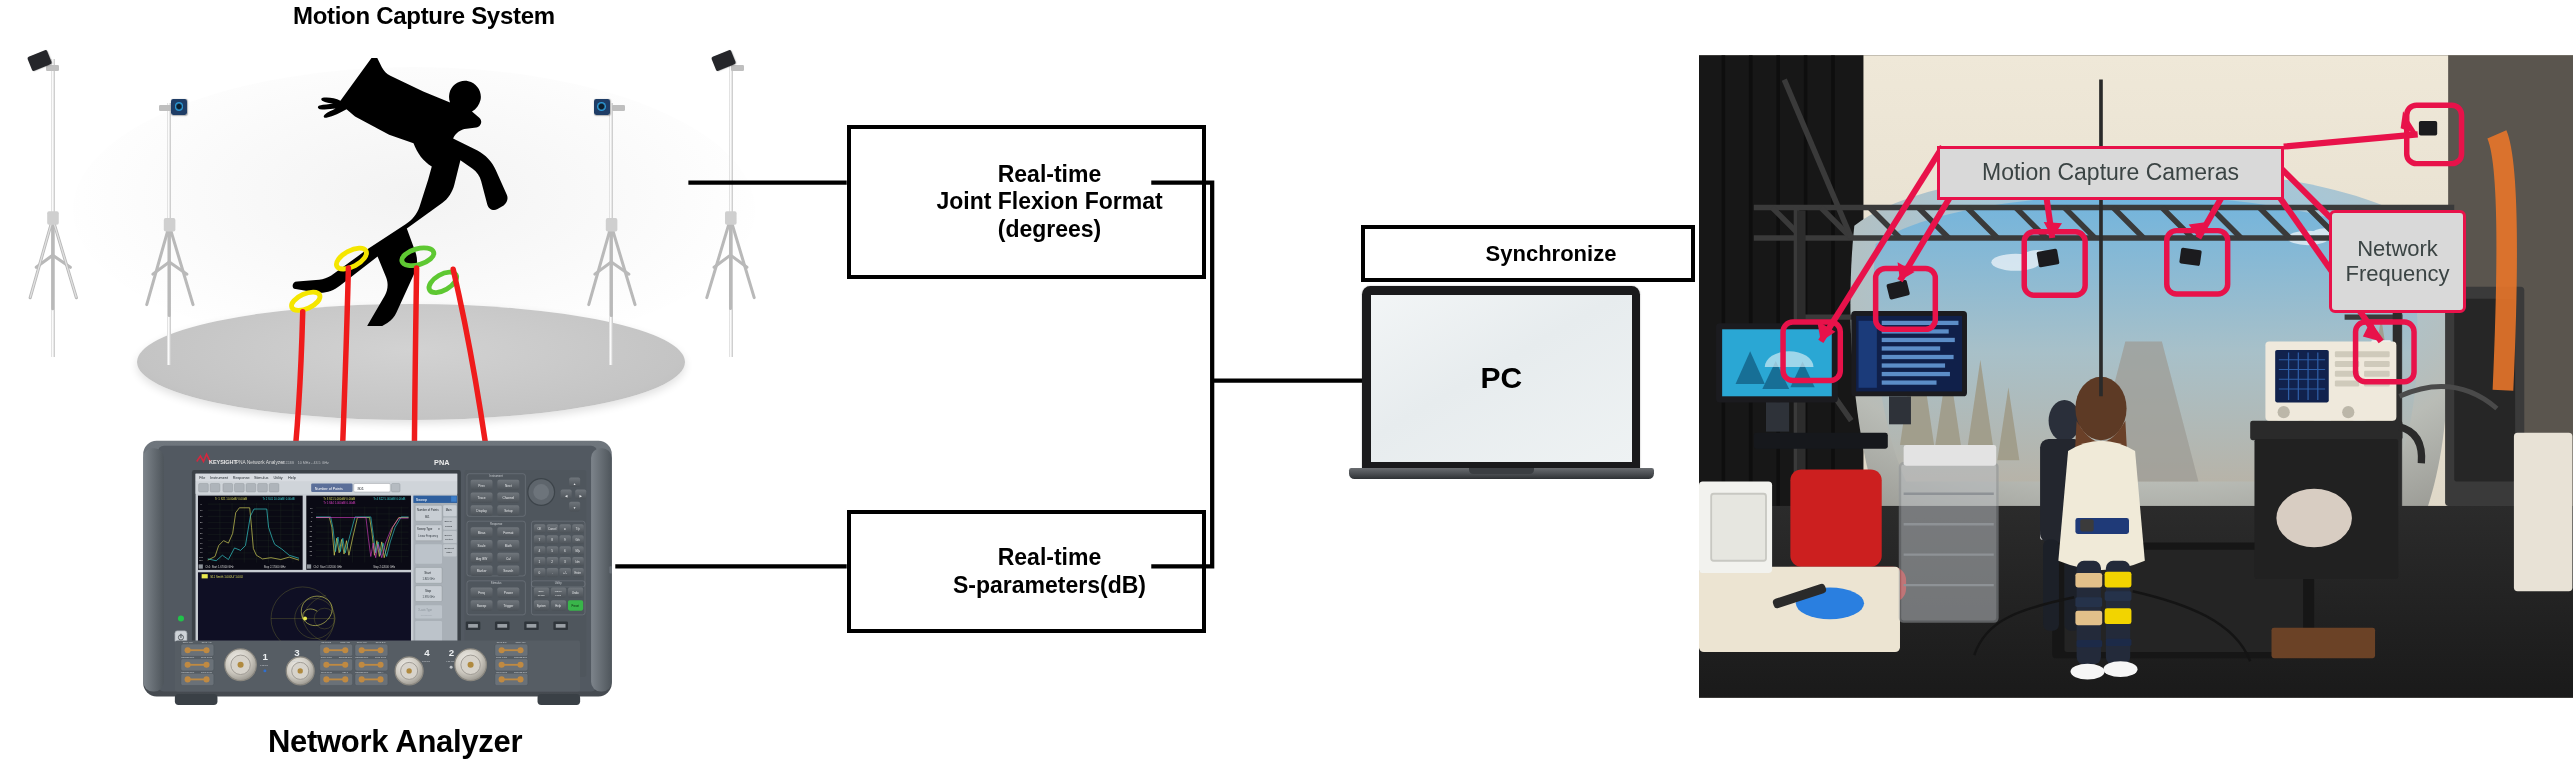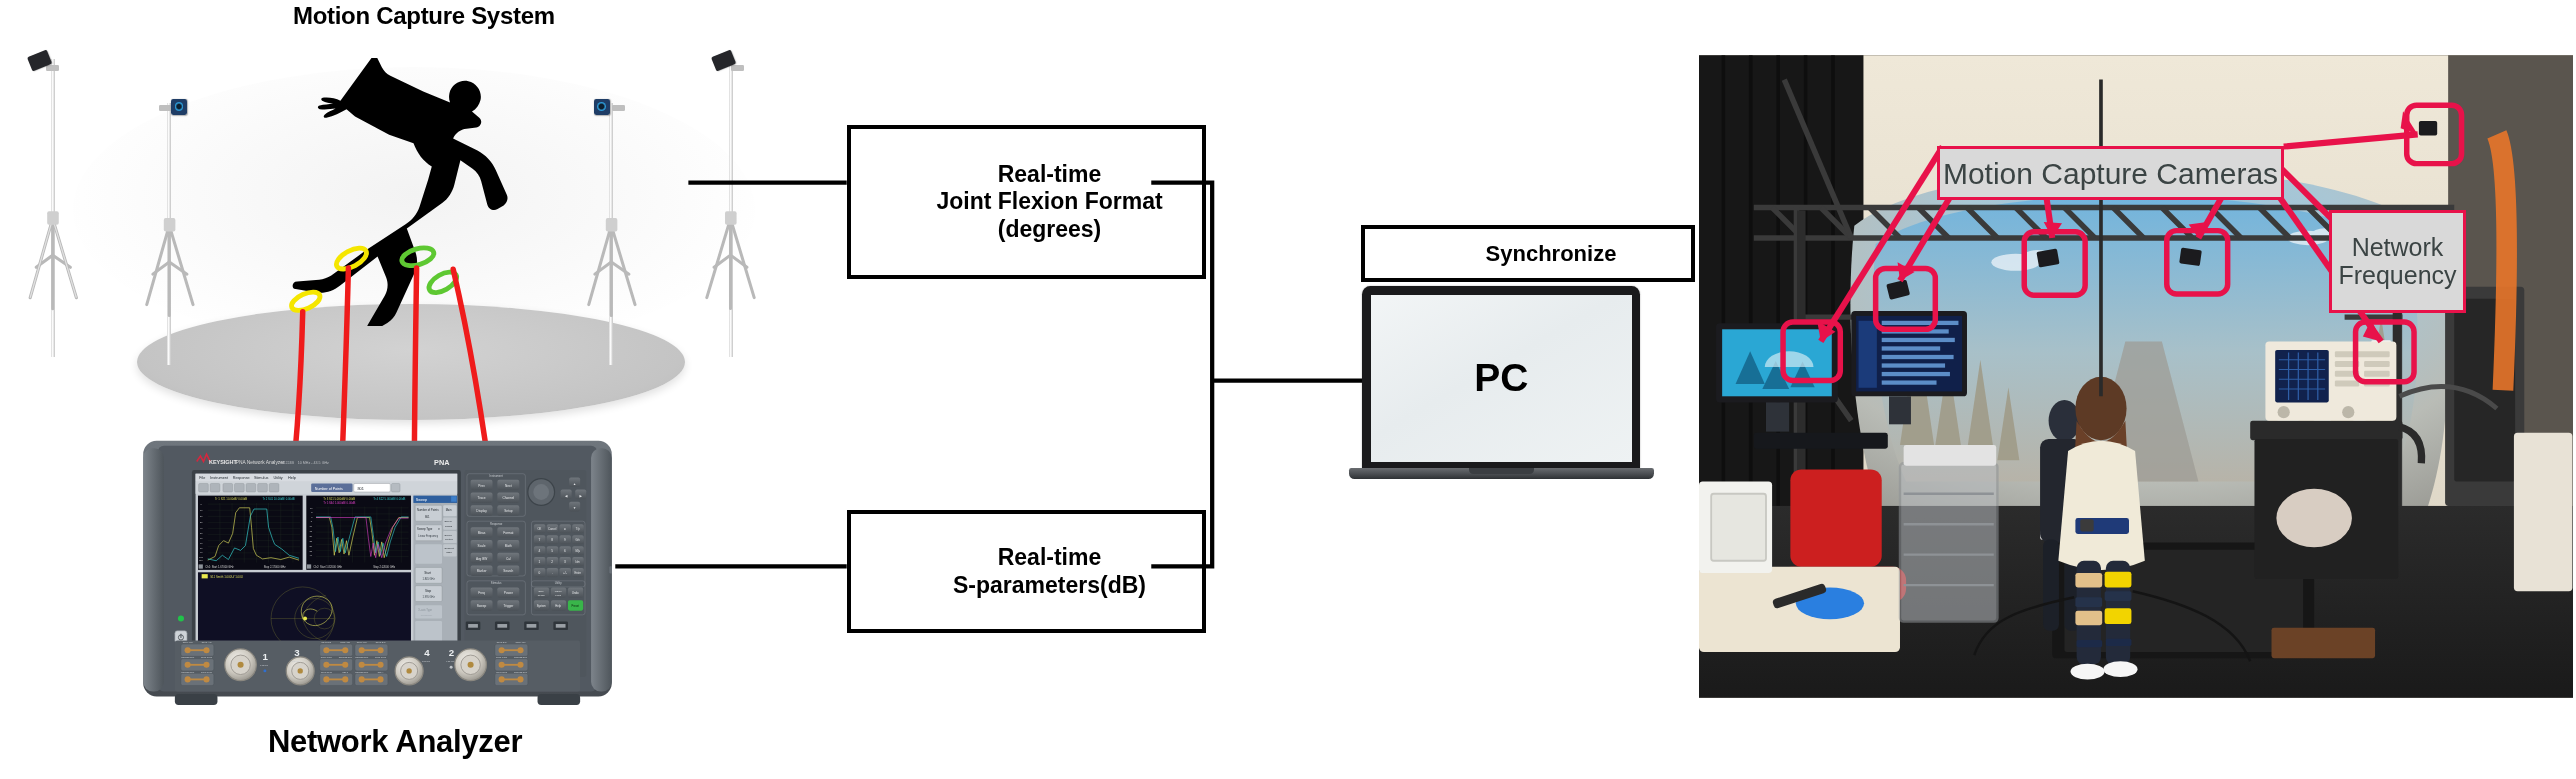--- a/index.html
+++ b/index.html
@@ -17,21 +17,21 @@
   #box-angle{left:847px;top:125px;width:305px;height:146px;font-size:23px;}
   #box-sparam{left:847px;top:510px;width:305px;height:115px;font-size:23px;}
   #box-sync{left:1361px;top:225px;width:280px;height:49px;font-size:22px;}
   
   #laptop{left:1349px;top:286px;width:305px;height:210px;}
   .lid{position:absolute;left:13.4px;top:0;width:278px;height:183px;background:#1a1a1c;
        border-radius:8.5px 8.5px 1.8px 1.8px;box-shadow:0 0.6px 1.8px rgba(0,0,0,.35);}
   .screen{position:absolute;left:8.5px;top:8.5px;right:8.5px;bottom:7.3px;
           background:linear-gradient(150deg,#f2f5f6 0%,#e7ecee 45%,#eef2f3 100%);
           display:flex;align-items:center;justify-content:center;}
-  .screen span{font-size:39px;font-weight:bold;color:#000;}
+  .screen span{font-size:30px;font-weight:bold;color:#000;}
   .base{position:absolute;left:0;top:182px;width:305px;height:11px;
         background:linear-gradient(180deg,#6a6d71 0%,#4a4d51 55%,#2e3134 100%);
         border-radius:2.4px 2.4px 5.5px 5.5px;}
   .notch{position:absolute;left:120px;top:182px;width:65px;height:5.5px;
          background:#3b3e42;border-radius:0 0 4.3px 4.3px;}
   
   #stage{left:0;top:24px;width:804px;height:390px;}
   .glow{position:absolute;left:73px;top:43px;width:682px;height:286px;border-radius:50%;
         background:radial-gradient(ellipse at 50% 45%, #f3f3f3 0%, #fafafa 45%, #ffffff 75%);}
   .floor{position:absolute;left:137px;top:280px;width:548px;height:116px;border-radius:50%;
@@ -48,22 +48,22 @@
   .mount{position:absolute;width:13.4px;height:6px;background:#bfbfbf;border-radius:1.2px;}
   
   #runner{position:absolute;left:241px;top:34px;width:317px;height:268px;}
   
   #vna{left:143px;top:436px;width:469px;height:286px;}
   
   #photo{left:1699px;top:55px;width:874px;height:643px;overflow:hidden;background:#2b2b2b;}
   .plabel{position:absolute;background:#d9d9d9;border:3.7px solid #e8124a;color:#3b4444;
           font-weight:normal;display:flex;align-items:center;justify-content:center;
           text-align:center;line-height:1.1;}
-  #plabel-cams{left:238px;top:91px;width:341px;height:48px;font-size:30px;}
-  #plabel-vna{left:630px;top:155px;width:131px;height:97px;font-size:25px;}
+  #plabel-cams{left:238px;top:91px;width:341px;height:48px;font-size:23px;}
+  #plabel-vna{left:630px;top:155px;width:131px;height:97px;font-size:22px;border-radius:6px;}
 </style>
 </head>
 <body>
 
 <div class="abs" id="stage">
   <div class="glow"></div>
   <div class="floor"></div>
 
   <div class="stand" style="left:18px;top:12px;width:73px;height:341px;">
     <div class="pole" style="left:33px;top:23px;height:298px;"></div>

